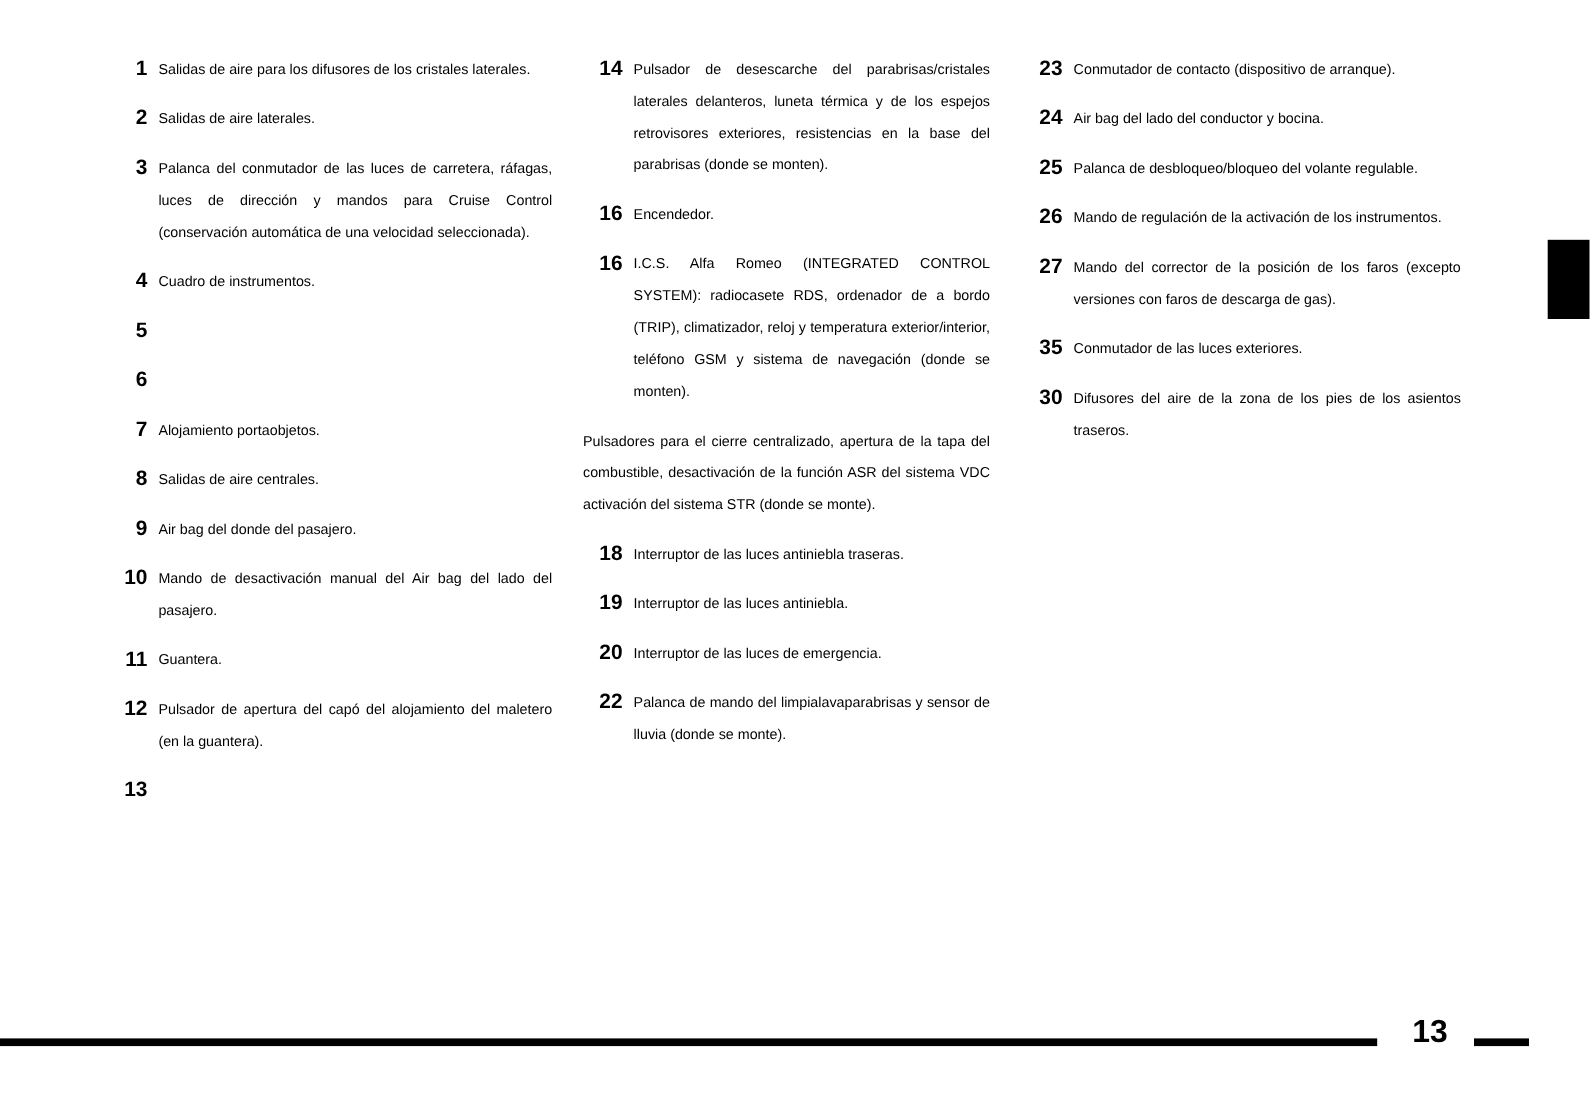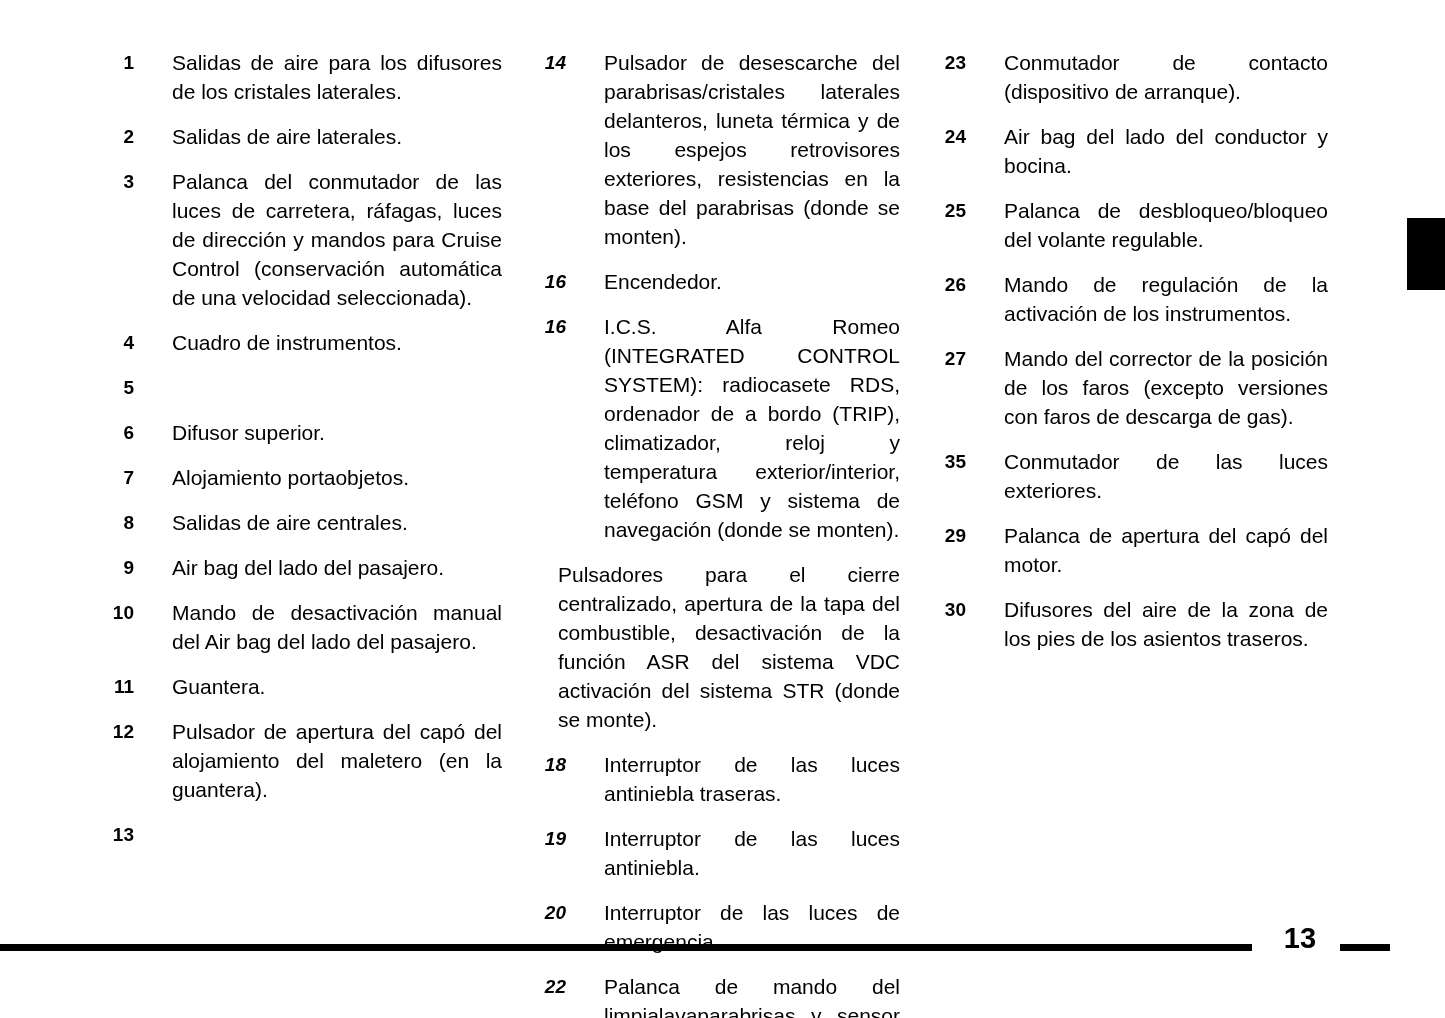--- a/index.html
+++ b/index.html
@@ -47,31 +47,30 @@
   }
   .item .num {
     font-weight: bold;
     font-size: 19px;
     line-height: 29px;
     text-align: right;
     flex: 0 0 auto;
     padding-right: 10px;
   }
   .col-1 .num { width: 34px; }
-  .col-2 .num { width: 36px; font-style: italic; }
+  .col-2 .num { width: 36px; }
   .col-3 .num { width: 38px; }
 
   .item .txt {
-    font-size: 21px;
+    font-size: 13px;
     line-height: 29px;
     text-align: justify;
     text-justify: inter-word;
     flex: 1 1 auto;
     hyphens: manual;
-    margin-left: 28px;
   }
 
   
   .footer-rule-left {
     position: absolute;
     left: 0;
     top: 944px;
     width: 1252px;
     height: 7px;
     background: #000;
@@ -129,33 +128,32 @@
       </div>
       <div class="item">
         <div class="num">4</div>
         <div class="txt">Cuadro de instrumentos.</div>
       </div>
       <div class="item">
         <div class="num">5</div>
       </div>
       <div class="item">
         <div class="num">6</div>
-        <div class="txt">Difusor superior.</div>
       </div>
       <div class="item">
         <div class="num">7</div>
         <div class="txt">Alojamiento portaobjetos.</div>
       </div>
       <div class="item">
         <div class="num">8</div>
         <div class="txt">Salidas de aire centrales.</div>
       </div>
       <div class="item">
         <div class="num">9</div>
-        <div class="txt">Air bag del lado del pasajero.</div>
+        <div class="txt">Air bag del donde del pasajero.</div>
       </div>
       <div class="item">
         <div class="num">10</div>
         <div class="txt">Mando de desactivación manual del Air bag del lado del pasajero.</div>
       </div>
       <div class="item">
         <div class="num">11</div>
         <div class="txt">Guantera.</div>
       </div>
       <div class="item">
@@ -218,24 +216,20 @@
         <div class="num">26</div>
         <div class="txt">Mando de regulación de la activación de los instrumentos.</div>
       </div>
       <div class="item">
         <div class="num">27</div>
         <div class="txt">Mando del corrector de la posición de los faros (excepto versiones con faros de descarga de gas).</div>
       </div>
       <div class="item">
         <div class="num">35</div>
         <div class="txt">Conmutador de las luces exteriores.</div>
-      </div>
-      <div class="item">
-        <div class="num">29</div>
-        <div class="txt">Palanca de apertura del capó del motor.</div>
       </div>
       <div class="item">
         <div class="num">30</div>
         <div class="txt">Difusores del aire de la zona de los pies de los asientos traseros.</div>
       </div>
     </div>
 
   </div>
 
   <div class="footer-rule-left"></div>

